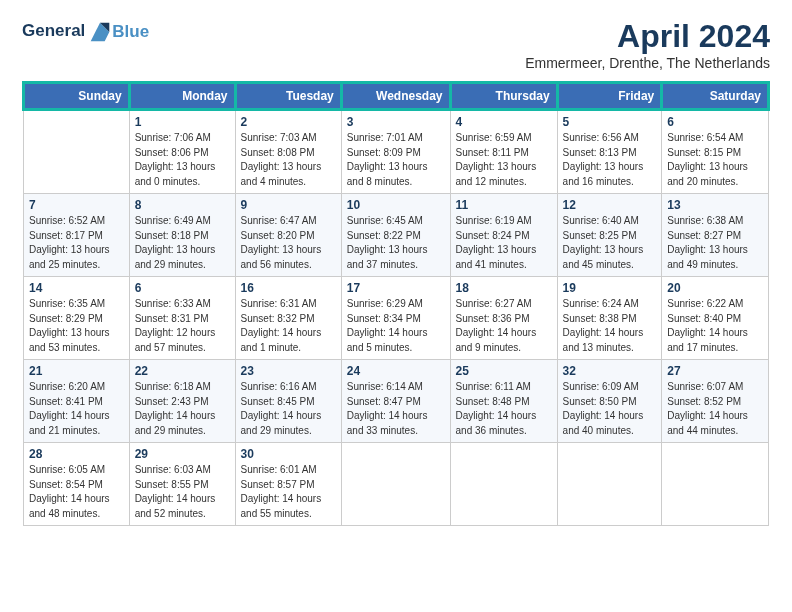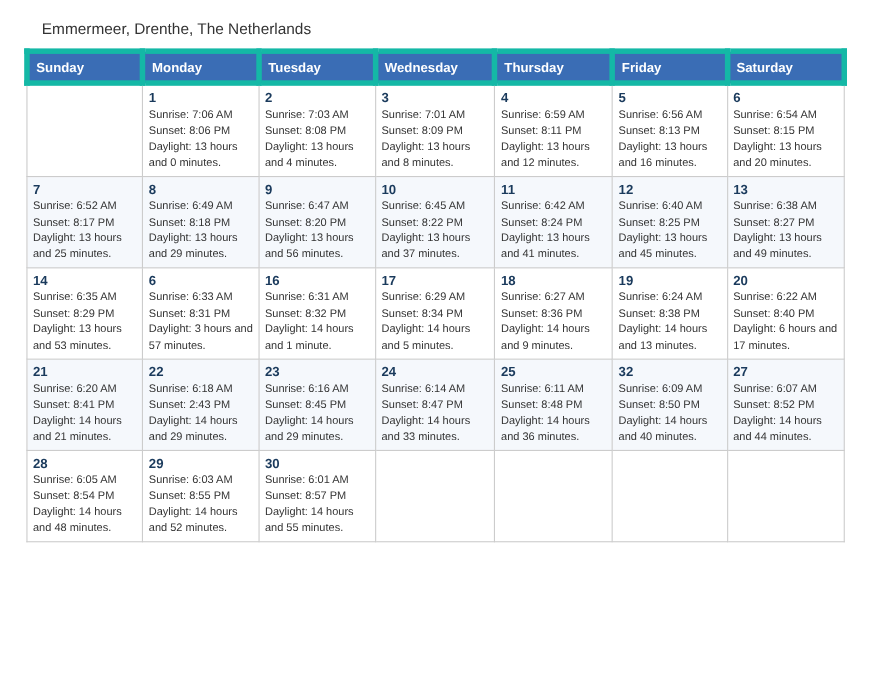--- a/index.html
+++ b/index.html
@@ -44,24 +44,24 @@
     }
     .calendar {
       width: 100%;
       border-collapse: collapse;
       font-size: 10.5px;
     }
     .calendar thead tr th {
       background: #3a6db5;
       color: #fff;
       padding: 5px 6px;
-      text-align: left;
+      text-align: right;
       font-size: 12px;
       font-weight: bold;
-      border: 5px solid #14b8a6;
+      border: 3px solid #14b8a6;
     }
     .calendar tbody tr td {
       border: 1px solid #ccc;
       vertical-align: top;
       padding: 4px 5px;
       width: 113px;
       min-height: 75px;
       background: #fff;
     }
     .calendar tbody tr:nth-child(even) td {
@@ -81,21 +81,35 @@
     }
     .empty-cell {
       background: #fff !important;
     }
   </style>
 </head>
 <body>
 
 <div class="page">
   <div class="header">
+    <div class="logo">
+      <div>
+        <div style="display:flex;align-items:center;">
+          <div style="font-size:17px;font-weight:bold;color:#1a3a5c;line-height:1.15;">
+            <span>General</span><svg class="logo-icon" viewBox="0 0 30 30" width="22" height="22" style="margin-left:1px;vertical-align:middle;">
+                <polygon points="5,25 15,5 25,15 20,25" fill="#4a90c4"></polygon>
+                <polygon points="15,5 25,15 25,5" fill="#1a3a5c"></polygon>
+              </svg>
+          </div>
+          <div style="font-size:17px;font-weight:bold;color:#4a90c4;line-height:1.15;margin-left:-2px;">Blue</div>
+        </div>
+      </div>
+    </div>
     <div class="title-block">
+      <div class="main-title">April 2024</div>
       <div class="subtitle">Emmermeer, Drenthe, The Netherlands</div>
     </div>
   </div>
 
   <table class="calendar">
     <thead>
       <tr id="weekday-header">
           <th>Sunday</th>
           <th>Monday</th>
           <th>Tuesday</th>
@@ -186,21 +200,21 @@
         <span class="day-num">10</span>
         <div class="day-info">
           <span>Sunrise: 6:45 AM</span><br>
           <span>Sunset: 8:22 PM</span><br>
           <span>Daylight: 13 hours and 37 minutes.</span>
         </div>
       </td>
           <td>
         <span class="day-num">11</span>
         <div class="day-info">
-          <span>Sunrise: 6:42 AM</span><br>
+          <span>Sunrise: 6:19 AM</span><br>
           <span>Sunset: 8:24 PM</span><br>
           <span>Daylight: 13 hours and 41 minutes.</span>
         </div>
       </td>
           <td>
         <span class="day-num">12</span>
         <div class="day-info">
           <span>Sunrise: 6:40 AM</span><br>
           <span>Sunset: 8:25 PM</span><br>
           <span>Daylight: 13 hours and 45 minutes.</span>
@@ -222,21 +236,21 @@
           <span>Sunrise: 6:35 AM</span><br>
           <span>Sunset: 8:29 PM</span><br>
           <span>Daylight: 13 hours and 53 minutes.</span>
         </div>
       </td>
           <td>
         <span class="day-num">6</span>
         <div class="day-info">
           <span>Sunrise: 6:33 AM</span><br>
           <span>Sunset: 8:31 PM</span><br>
-          <span>Daylight: 3 hours and 57 minutes.</span>
+          <span>Daylight: 12 hours and 57 minutes.</span>
         </div>
       </td>
           <td>
         <span class="day-num">16</span>
         <div class="day-info">
           <span>Sunrise: 6:31 AM</span><br>
           <span>Sunset: 8:32 PM</span><br>
           <span>Daylight: 14 hours and 1 minute.</span>
         </div>
       </td>
@@ -262,21 +276,21 @@
           <span>Sunrise: 6:24 AM</span><br>
           <span>Sunset: 8:38 PM</span><br>
           <span>Daylight: 14 hours and 13 minutes.</span>
         </div>
       </td>
           <td>
         <span class="day-num">20</span>
         <div class="day-info">
           <span>Sunrise: 6:22 AM</span><br>
           <span>Sunset: 8:40 PM</span><br>
-          <span>Daylight: 6 hours and 17 minutes.</span>
+          <span>Daylight: 14 hours and 17 minutes.</span>
         </div>
       </td>
         </tr>
         <tr>
           <td>
         <span class="day-num">21</span>
         <div class="day-info">
           <span>Sunrise: 6:20 AM</span><br>
           <span>Sunset: 8:41 PM</span><br>
           <span>Daylight: 14 hours and 21 minutes.</span>

